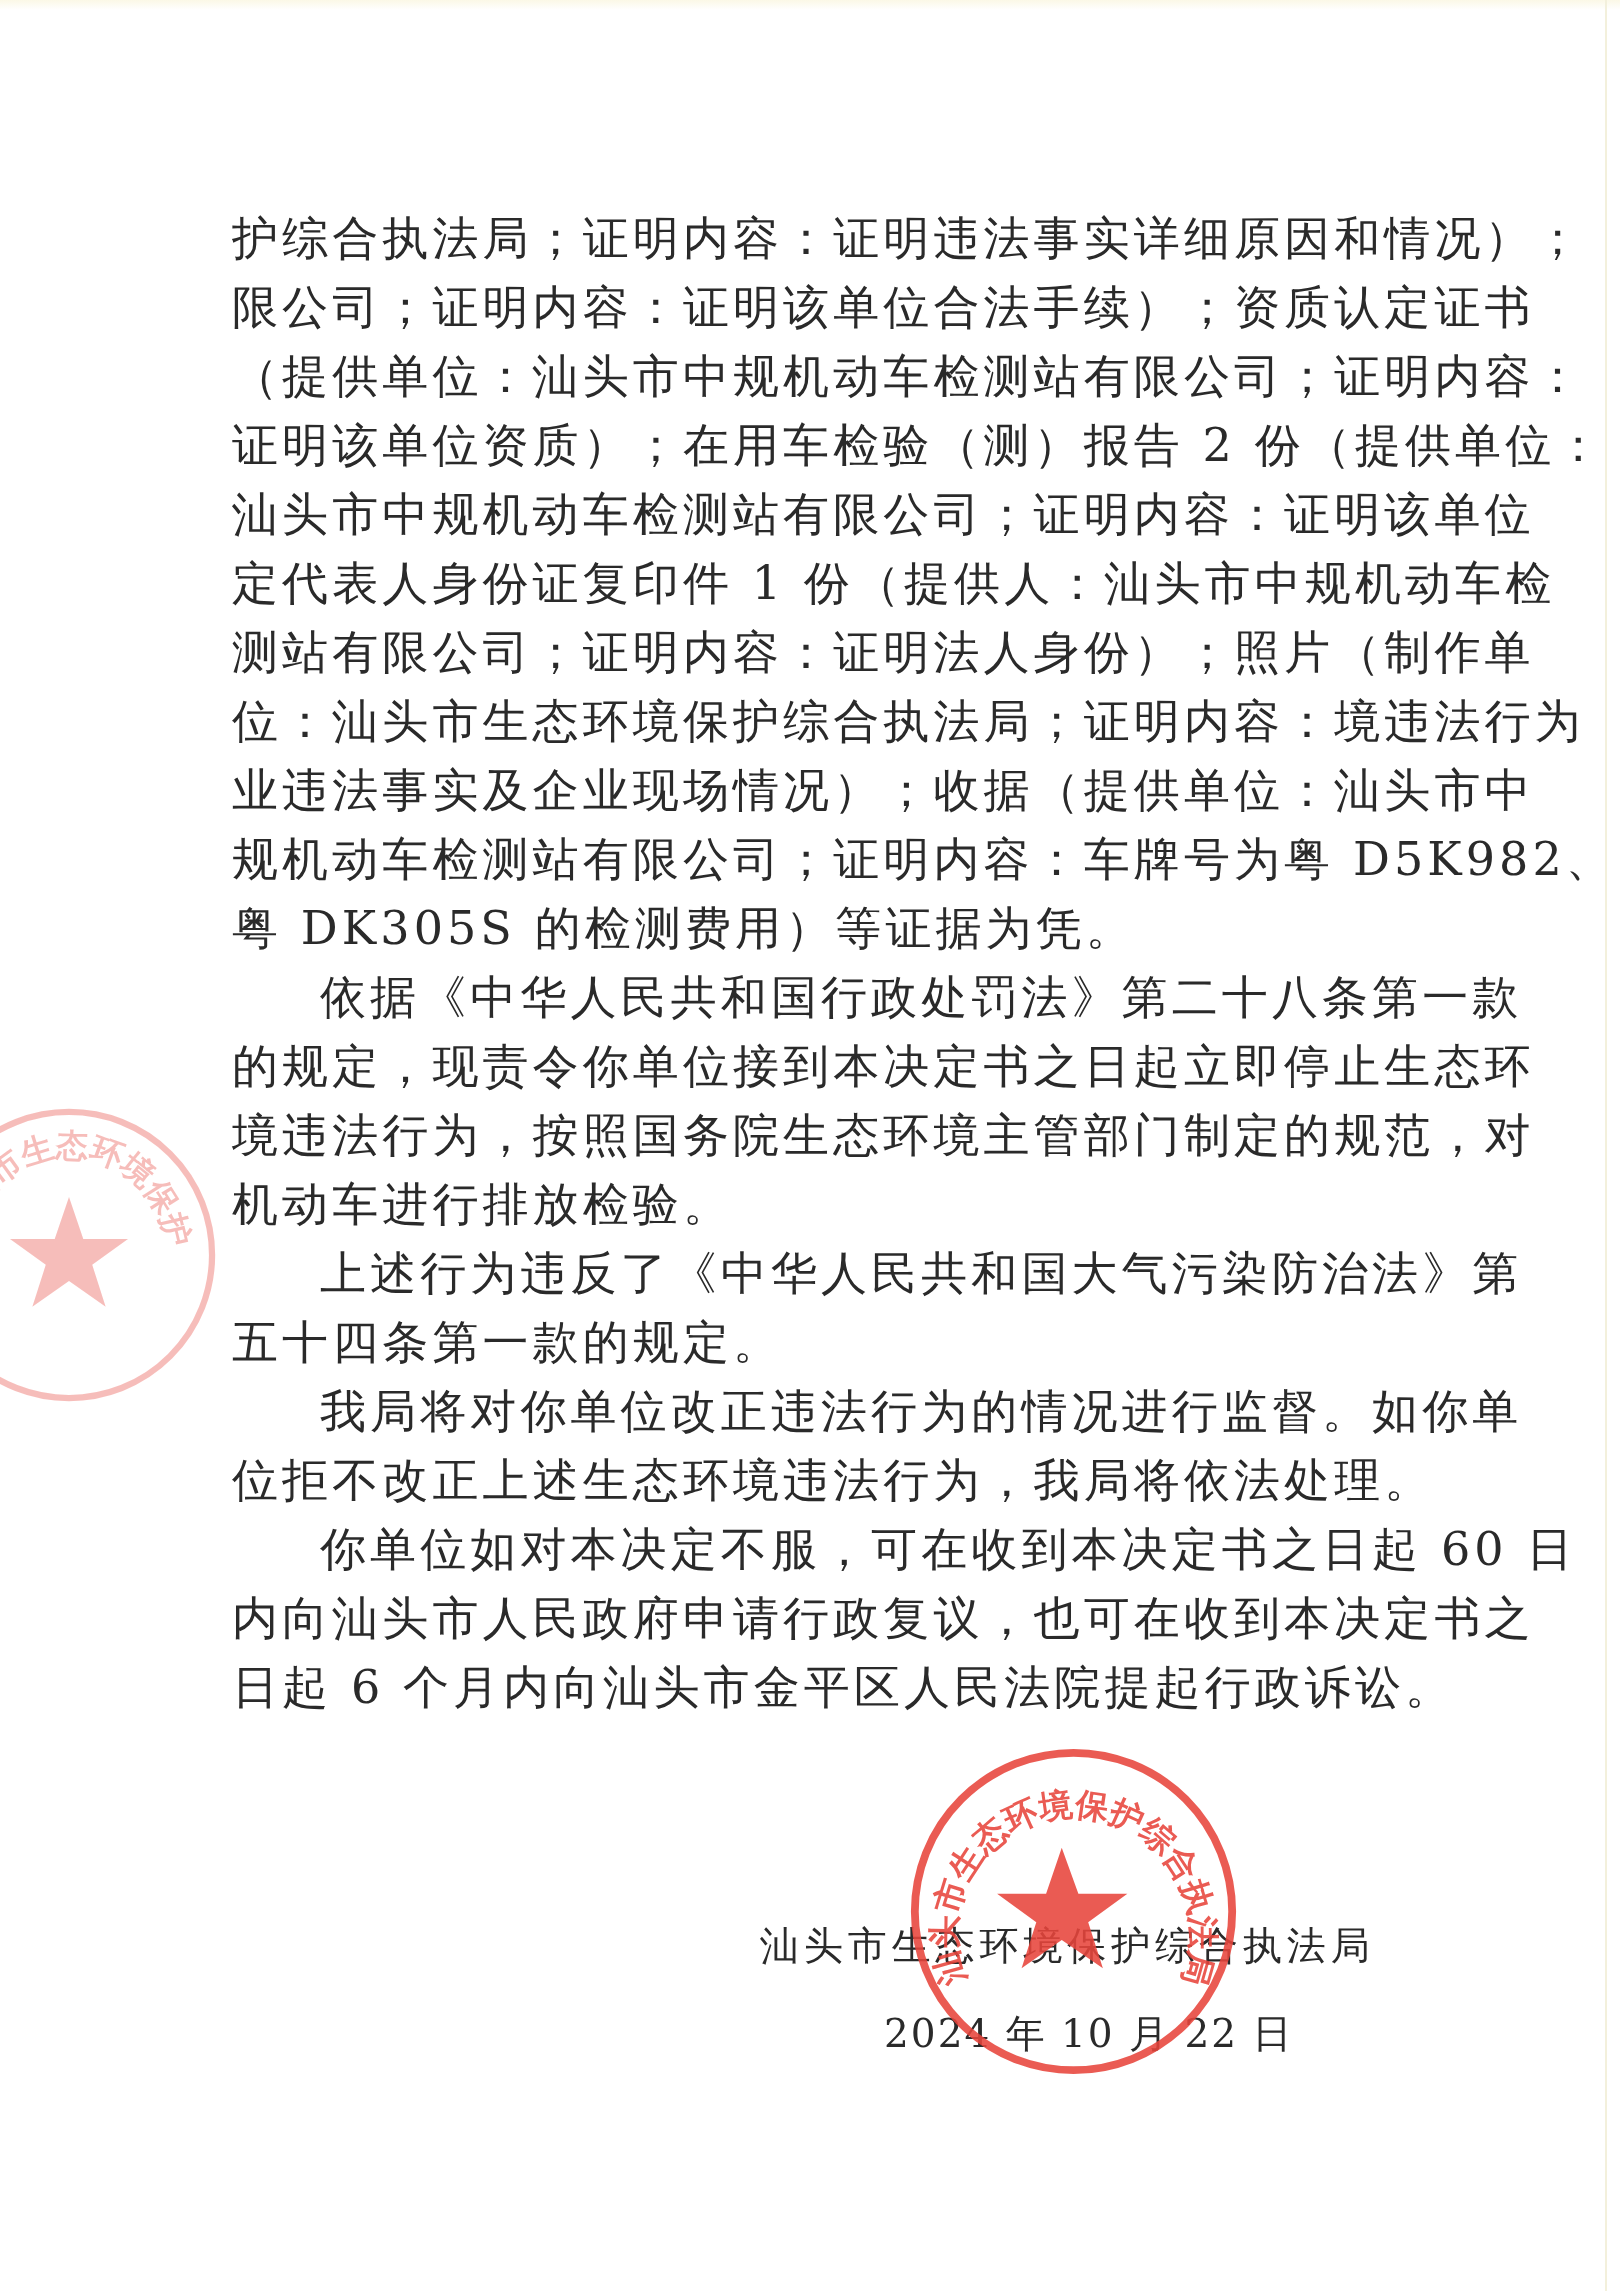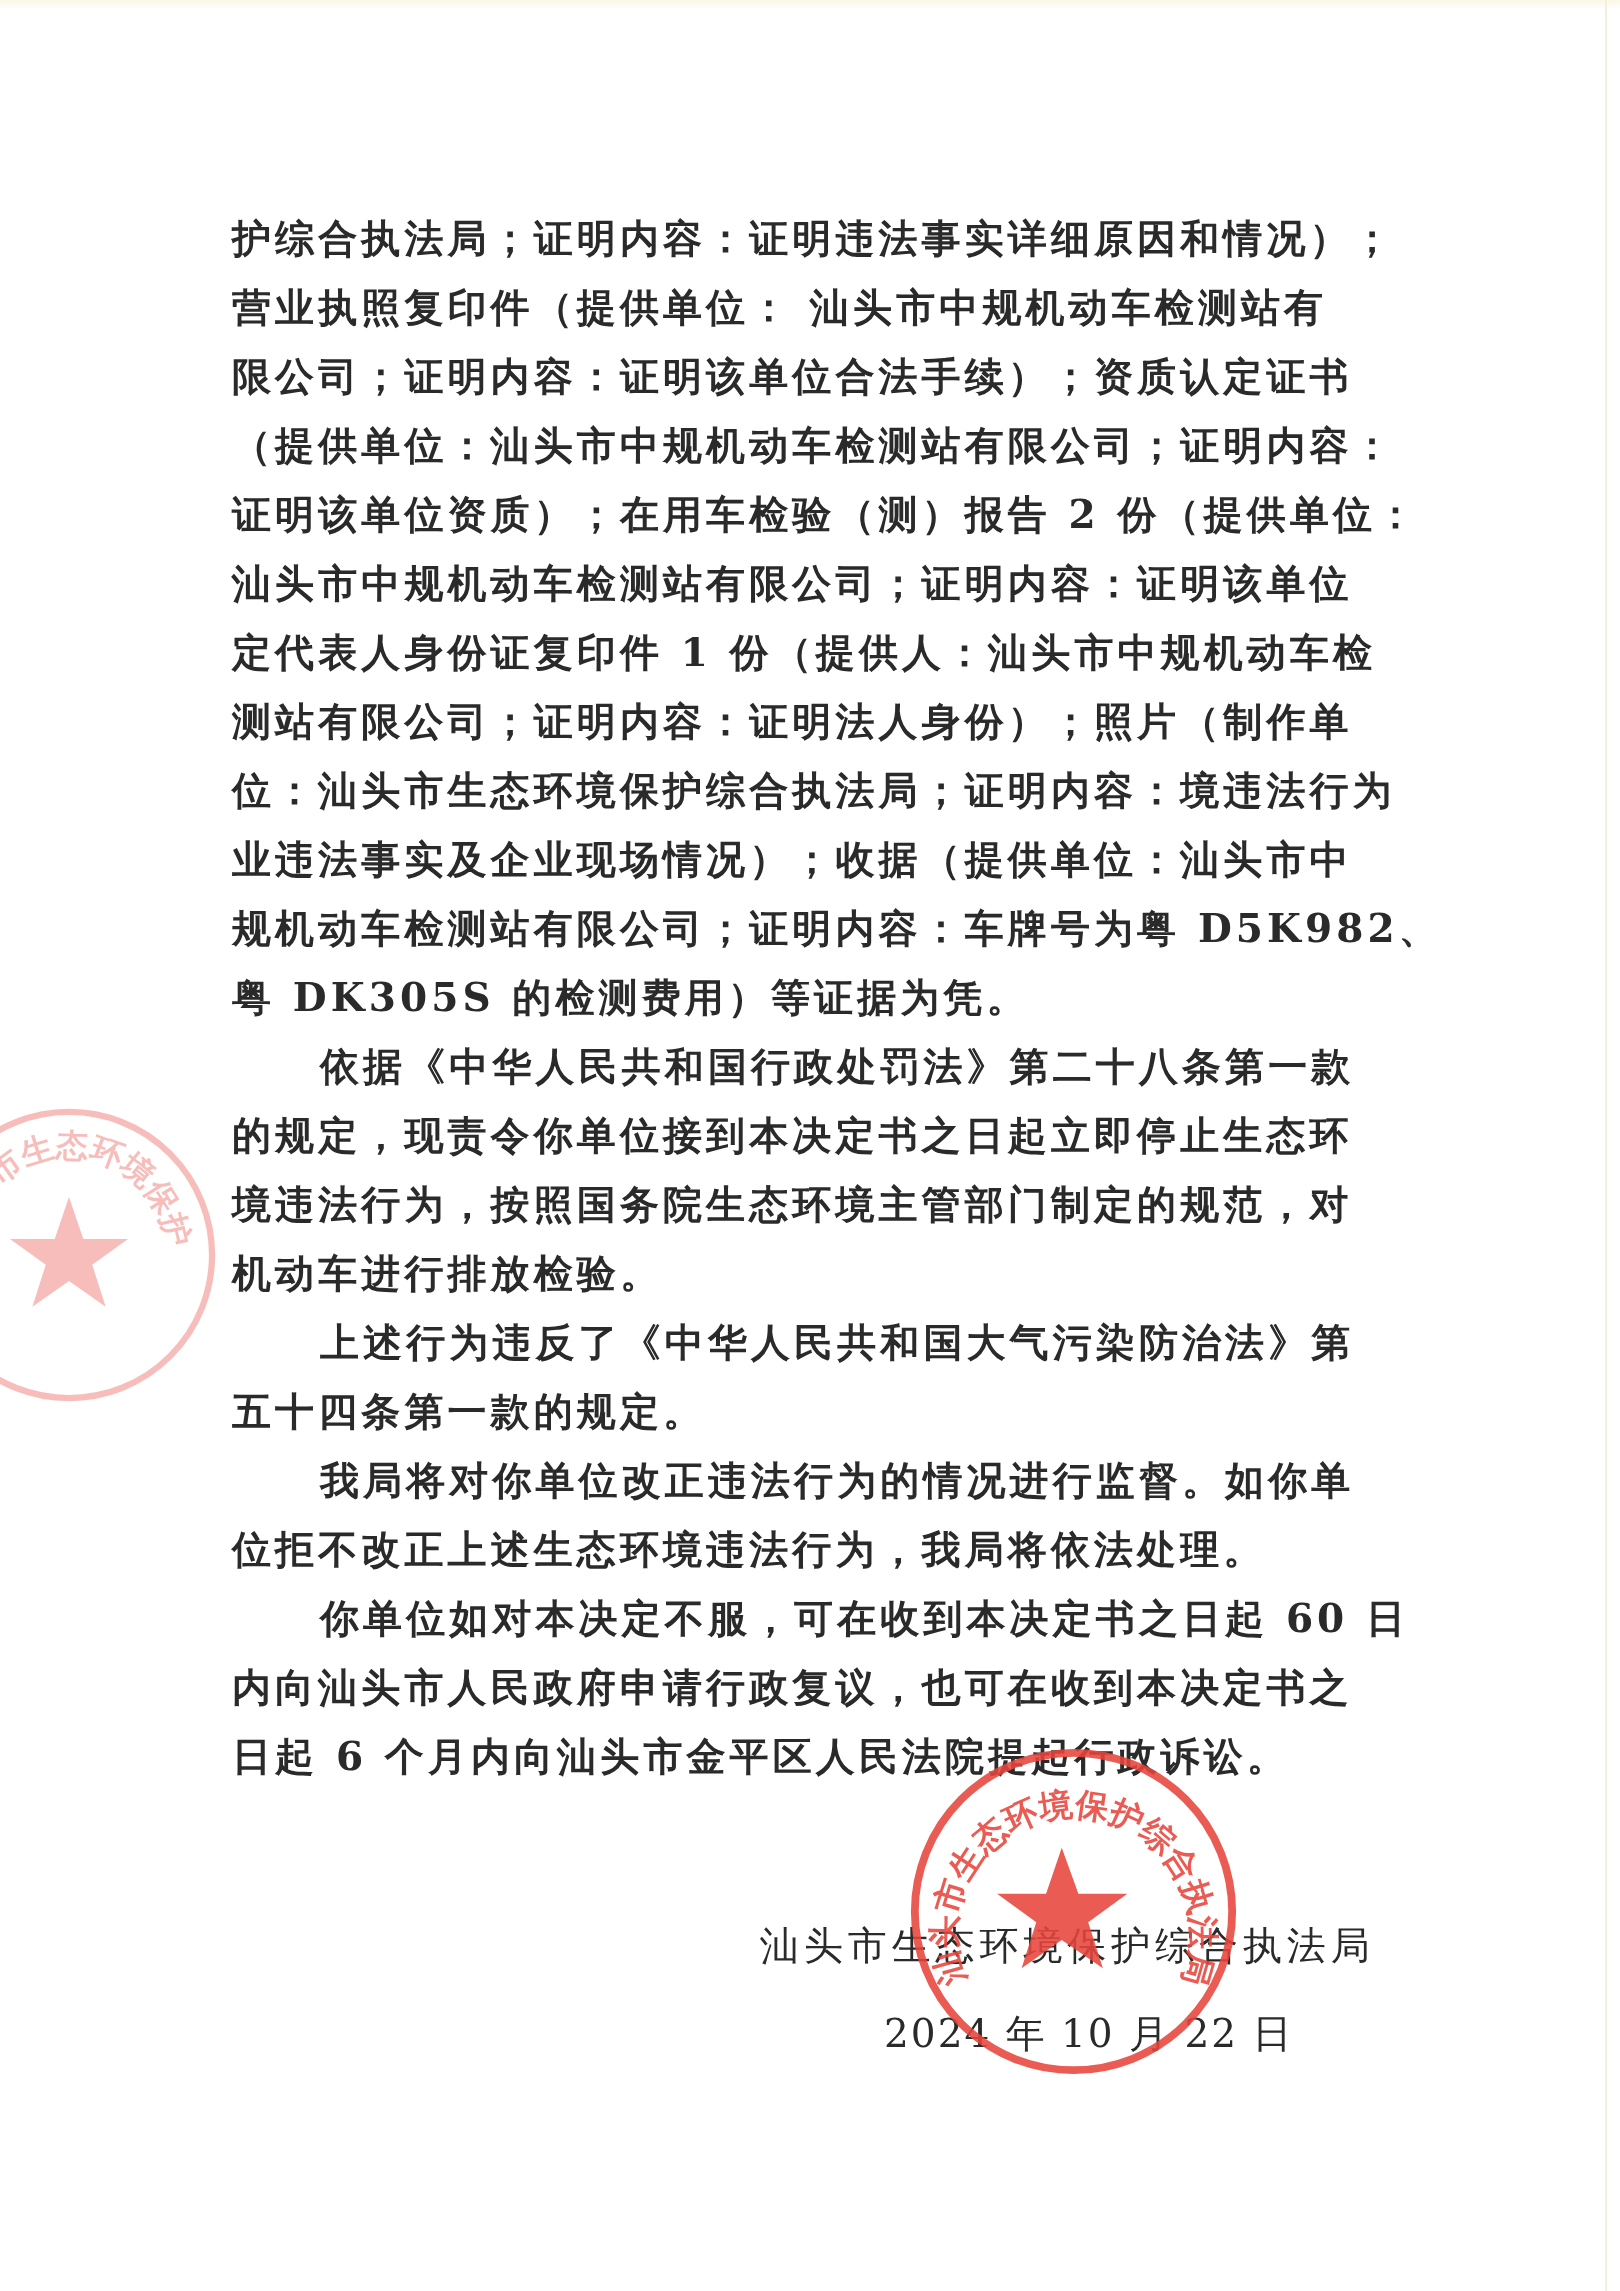--- a/index.html
+++ b/index.html
@@ -15,22 +15,22 @@
   }
   .edge-line {
     position: absolute; left: 1605px; top: 0; width: 2px; height: 2292px;
     background: #f3f0dc;
   }
   .page { position: absolute; left: 0; top: 0; width: 1620px; height: 2292px; }
   .body-text {
     position: absolute; left: 232px; top: 208px; width: 1137px;
   }
   .line {
-    height: 69px; line-height: 61px; font-size: 39px;
-    white-space: nowrap; letter-spacing: 4.1px; font-weight: bold;
+    height: 69px; line-height: 61px; font-size: 46px;
+    white-space: nowrap; letter-spacing: 4.1px;
   }
   .line.indent { padding-left: 88px; }
   .sig {
     position: absolute; left: 760px; top: 1918px; font-size: 39px;
     letter-spacing: 4.9px; white-space: nowrap; line-height: 55px;
   }
   .date {
     position: absolute; left: 884px; top: 1990px; font-size: 39px;
     letter-spacing: 2px; white-space: nowrap; line-height: 55px; margin-top: 16px;
   }
@@ -54,21 +54,20 @@
     <polygon points="170,105 186,152 236,152 196,181 211,228 170,199 129,228 144,181 104,152 154,152" fill="#e8453c"></polygon>
     <text font-size="36" fill="#e8453c" font-family="DejaVu Sans, sans-serif" font-weight="bold">
       <textPath href="#arcL" startOffset="4%">汕头市生态环境保护</textPath>
     </text>
   </svg>
 
   <div class="body-text">
 
     <div>
       <div class="line">护综合执法局；证明内容：证明违法事实详细原因和情况）；</div>
-      <div class="line">营业执照复印件（提供单位： 汕头市中规机动车检测站有</div>
       <div class="line">限公司；证明内容：证明该单位合法手续）；资质认定证书</div>
       <div class="line">（提供单位：汕头市中规机动车检测站有限公司；证明内容：</div>
       <div class="line">证明该单位资质）；在用车检验（测）报告 2 份（提供单位：</div>
       <div class="line">汕头市中规机动车检测站有限公司；证明内容：证明该单位</div>
       <div class="line">定代表人身份证复印件 1 份（提供人：汕头市中规机动车检</div>
       <div class="line">测站有限公司；证明内容：证明法人身份）；照片（制作单</div>
       <div class="line">位：汕头市生态环境保护综合执法局；证明内容：境违法行为</div>
       <div class="line">业违法事实及企业现场情况）；收据（提供单位：汕头市中</div>
       <div class="line">规机动车检测站有限公司；证明内容：车牌号为粤 D5K982、</div>
       <div class="line">粤 DK305S 的检测费用）等证据为凭。</div>

